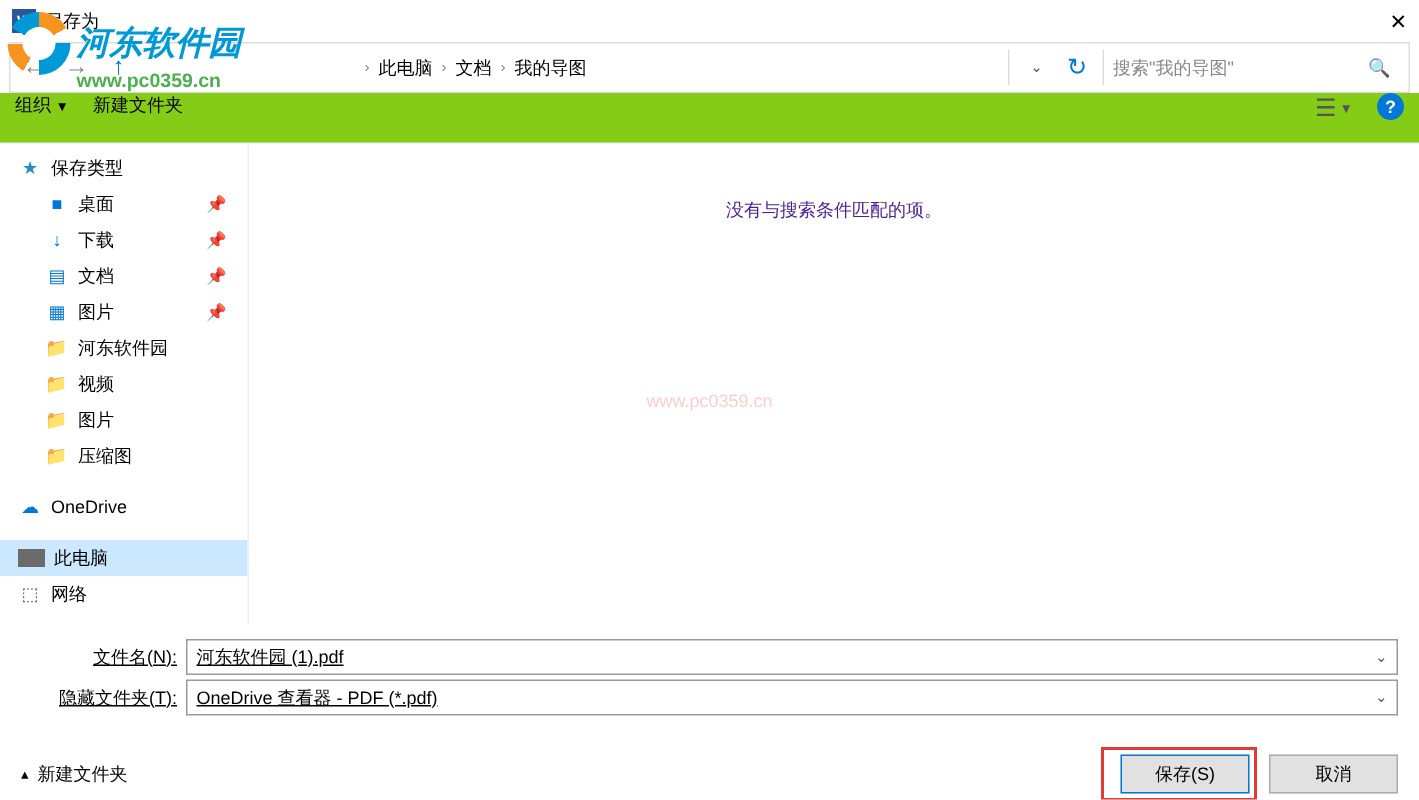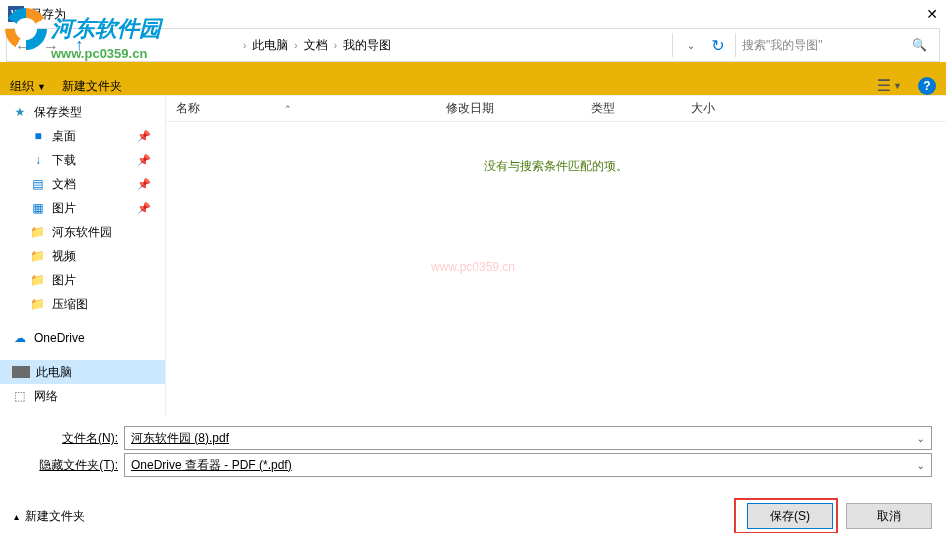--- a/index.html
+++ b/index.html
@@ -20,21 +20,21 @@
 .navbar { height: 34px; border: 1px solid #ddd; margin: 0 6px; display: flex; align-items: center; padding: 0 4px; gap: 4px; }
 .nav-btn { width: 24px; height: 24px; display: flex; align-items: center; justify-content: center; color: #888; }
 .breadcrumb { flex: 1; height: 24px; display: flex; align-items: center; padding: 0 6px; font-size: 12px; border-right: 1px solid #ddd; margin-right: 4px; }
 .breadcrumb .crumb { padding: 0 4px; }
 .breadcrumb .sep { color: #888; font-size: 10px; padding: 0 2px; }
 .bc-dd { width: 20px; display: flex; align-items: center; justify-content: center; color: #555; font-size: 10px; }
 .refresh { width: 26px; display: flex; align-items: center; justify-content: center; color: #0078d7; }
 .searchbox { width: 200px; height: 24px; border-left: 1px solid #ddd; display: flex; align-items: center; padding: 0 6px; color: #888; font-size: 12px; position: relative; }
 .searchbox .mag { position: absolute; right: 8px; color: #555; }
 
-.toolbar { height: 34px; display: flex; align-items: flex-end; padding: 0 10px; gap: 16px; background: #eab308; border-bottom: 1px solid #eee; }
+.toolbar { height: 34px; display: flex; align-items: flex-start; padding: 0 10px; gap: 16px; background: #84cc16; border-bottom: 1px solid #eee; }
 .toolbar .tb-btn { font-size: 12px; display: flex; align-items: center; gap: 3px; }
 .toolbar .spacer { flex: 1; }
 .toolbar .view-btn { display: flex; align-items: center; gap: 2px; color: #555; }
 .toolbar .help { width: 18px; height: 18px; border-radius: 50%; background: #0078d7; color: #fff; font-size: 12px; display: flex; align-items: center; justify-content: center; font-weight: bold; }
 
 .body { display: flex; height: 320px; }
 .sidebar { width: 165px; overflow-y: auto; padding: 4px 0; }
 .sb-item { height: 24px; display: flex; align-items: center; padding-left: 12px; font-size: 12px; gap: 6px; position: relative; }
 .sb-item.sel { background: #cce8ff; }
 .sb-item .pin { position: absolute; right: 14px; color: #888; font-size: 11px; }
@@ -51,21 +51,21 @@
 .i-net { color: #555; }
 
 .main { flex: 1; border-left: 1px solid #eee; display: flex; flex-direction: column; }
 .col-headers { height: 26px; display: flex; align-items: center; font-size: 12px; color: #333; border-bottom: 1px solid #eee; }
 .col-headers .col { padding-left: 10px; display: flex; align-items: center; gap: 4px; }
 .col-headers .sort { font-size: 9px; color: #555; }
 .c-name { width: 270px; }
 .c-date { width: 145px; }
 .c-type { width: 100px; }
 .c-size { width: 80px; }
-.empty { flex: 1; display: flex; justify-content: center; padding-top: 36px; font-size: 12px; color: #4d7c0f; }
+.empty { flex: 1; display: flex; justify-content: center; padding-top: 36px; font-size: 12px; color: #4c1d95; }
 .wm-center { position: absolute; left: 50%; top: 50%; transform: translate(-50%,-50%); color: #ff9999; font-size: 12px; opacity: 0.5; pointer-events: none; }
 
 .bottom { padding: 10px 14px 6px; }
 .field-row { display: flex; align-items: center; margin-bottom: 3px; text-decoration: underline; }
 .field-row .lbl { width: 110px; text-align: right; font-size: 12px; padding-right: 6px; }
 .field-row .inp { flex: 1; height: 24px; border: 1px solid #999; font-size: 12px; padding: 0 6px; display: flex; align-items: center; position: relative; background: #fff; }
 .field-row .inp .dd { position: absolute; right: 6px; font-size: 10px; color: #555; }
 
 .footer { display: flex; align-items: center; padding: 12px 14px; }
 .hide-folders { display: flex; align-items: center; gap: 6px; font-size: 12px; }
@@ -178,39 +178,30 @@
       <div class="sb-item sel">
         <span class="sb-icon i-pc"></span>
         <span>此电脑</span>
       </div>
       <div class="sb-item">
         <span class="sb-icon i-net">⬚</span>
         <span>网络</span>
       </div>
     </div>
   <div class="main">
-    <div class="col-headers">
-      <div class="col c-name">
-        <span>名称</span>
-        <span class="sort" style="margin-left:80px">⌃</span>
-      </div>
-      <div class="col c-date">修改日期</div>
-      <div class="col c-type">类型</div>
-      <div class="col c-size">大小</div>
-    </div>
     <div class="empty">没有与搜索条件匹配的项。</div>
     <div class="wm-center">www.pc0359.cn</div>
   </div>
 </div>
 
 <div class="bottom">
   <div class="field-row">
     <div class="lbl">文件名(N):</div>
     <div class="inp">
-      <span>河东软件园 (8).pdf</span>
+      <span>河东软件园 (1).pdf</span>
       <span class="dd">⌄</span>
     </div>
   </div>
   <div class="field-row">
     <div class="lbl">隐藏文件夹(T):</div>
     <div class="inp">
       <span>OneDrive 查看器 - PDF (*.pdf)</span>
       <span class="dd">⌄</span>
     </div>
   </div>

